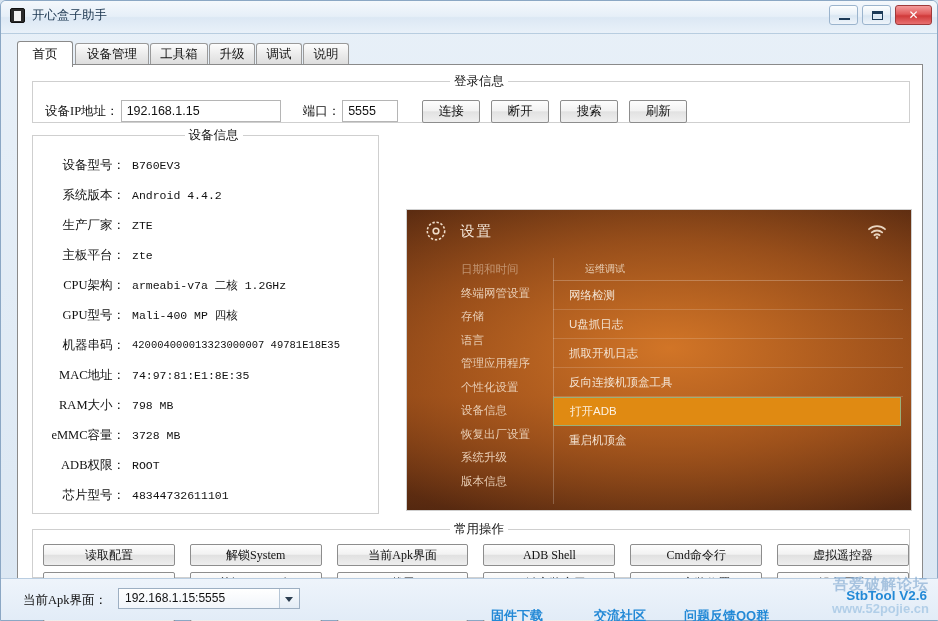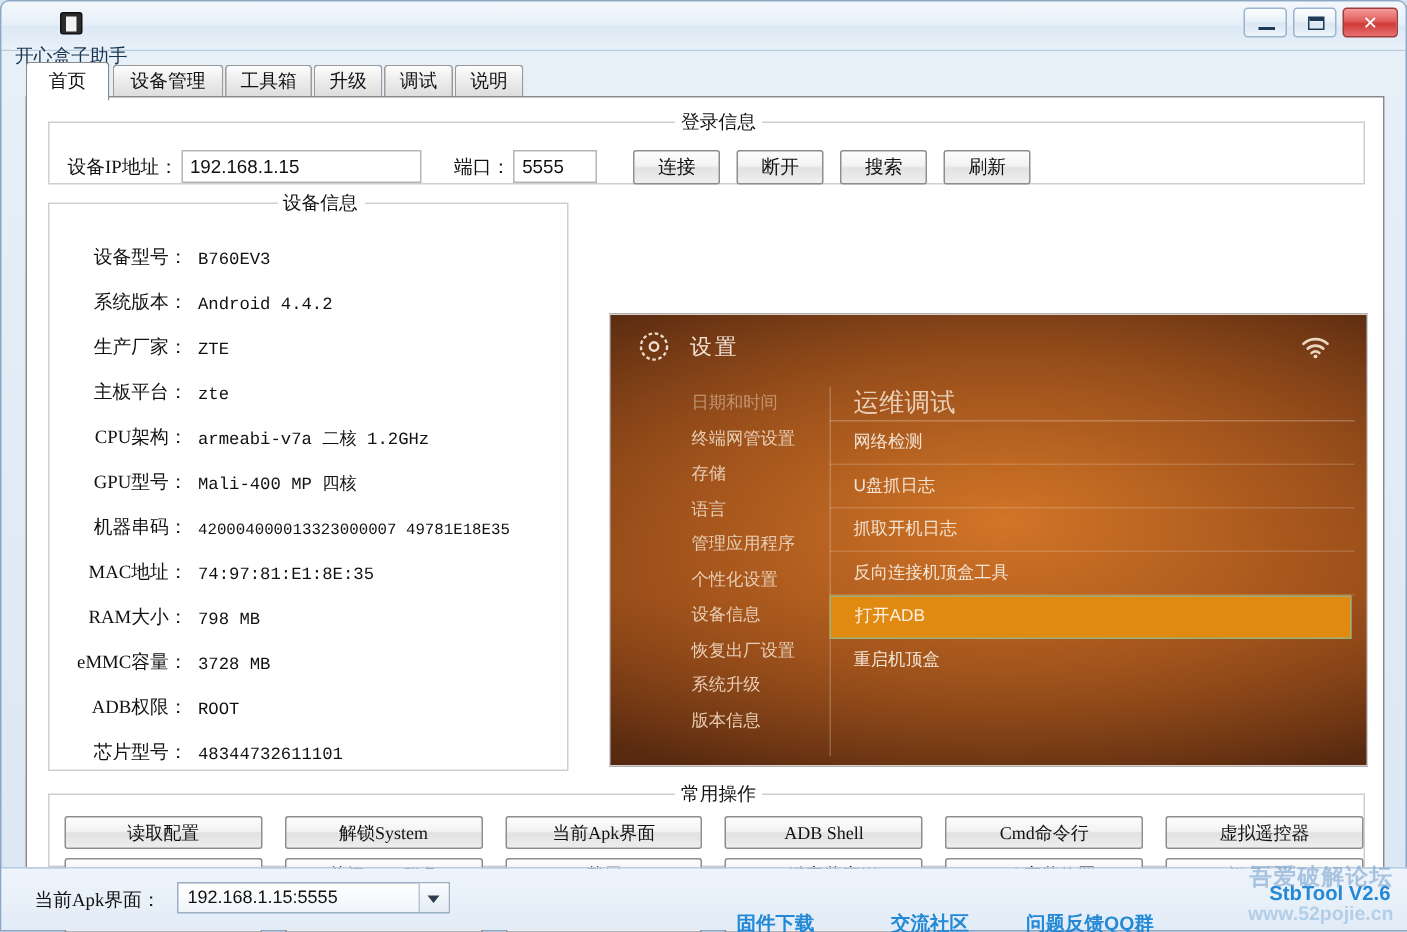--- a/index.html
+++ b/index.html
@@ -16,21 +16,21 @@
     border:1px solid #8ba7c4;
     border-radius:6px 6px 0 0;
   }
   
   .titlebar{
     position:absolute;left:0;top:0;right:0;height:32px;
     background:linear-gradient(to bottom,#f4f8fc 0%,#e6eff8 48%,#dce8f4 52%,#e9f1f9 100%);
     border-radius:5px 5px 0 0;
     border-bottom:1px solid #b8cde0;
   }
-  .title-left{position:absolute;left:9px;top:7px;display:flex;align-items:center;gap:7px;flex-direction:column;}
+  .title-left{position:absolute;left:9px;top:7px;display:flex;align-items:center;gap:7px;}
   .app-icon{
     width:15px;height:15px;background:#2b2b2b;border:1px solid #111;
     border-radius:2px;position:relative;box-sizing:border-box;
   }
   .app-icon::after{
     content:"";position:absolute;left:3px;top:2px;width:7px;height:10px;
     background:#f2f2f2;
   }
   .title-text{font-size:12.5px;color:#18334d;line-height:15px;}
   .win-btns{position:absolute;right:5px;top:4px;display:flex;gap:4px;}
@@ -89,21 +89,21 @@
   .btn{
     box-sizing:border-box;height:23px;
     border:1px solid #8d8d8d;border-radius:2px;
     background:linear-gradient(to bottom,#fdfdfd 0%,#f2f2f2 46%,#e2e2e2 52%,#efefef 100%);
     font-family:"Liberation Serif","DejaVu Serif",serif;font-size:12.5px;color:#111;
     text-align:center;line-height:21px;cursor:default;
   }
   
   #grp-dev{left:14px;top:62px;width:345px;height:385px;}
   .dev-list{position:absolute;left:0;top:6px;right:0;}
-  .dev-row{display:flex;align-items:flex-end;height:30px;}
+  .dev-row{display:flex;align-items:center;height:30px;}
   .dev-key{
     width:92px;text-align:right;padding-right:7px;
     font-family:"Liberation Serif","DejaVu Serif",serif;font-size:12.5px;color:#111;
   }
   .dev-val{
     font-family:"Liberation Mono","DejaVu Sans Mono",monospace;font-size:11.5px;color:#111;
     letter-spacing:0px;
   }
   
   .tv{
@@ -118,21 +118,21 @@
   .gear{width:22px;height:22px;position:relative;}
   .tv-title{font-size:14.5px;color:#f4e6d8;letter-spacing:2px;}
   .wifi{position:absolute;right:24px;top:14px;width:20px;height:16px;}
   .tv-side{position:absolute;left:46px;top:48px;width:100px;}
   .tv-side-item{
     height:23.5px;line-height:23.5px;font-size:11.5px;color:#e8cdb4;
     padding-left:8px;box-sizing:border-box;white-space:nowrap;
   }
   .tv-divider{position:absolute;left:146px;top:48px;width:1px;height:246px;background:rgba(255,255,255,0.22);}
   .tv-main{position:absolute;left:146px;top:48px;right:8px;}
-  .tv-main-title{height:22px;line-height:22px;padding-left:16px;font-size:17px;color:#e9d0b6;
+  .tv-main-title{height:22px;line-height:22px;padding-left:32px;font-size:10px;color:#e9d0b6;
     border-bottom:1px solid rgba(255,255,255,0.24);}
   .tv-main-item{
     height:29px;line-height:29px;padding-left:16px;font-size:11.5px;color:#f3e3d2;
     border-bottom:1px solid rgba(255,255,255,0.16);box-sizing:border-box;white-space:nowrap;
   }
   .tv-main-item.hl{
     background:#e08a12;color:#fdf2e2;
     border:1px solid #9ab07a;margin-right:2px;line-height:27px;
   }
   

